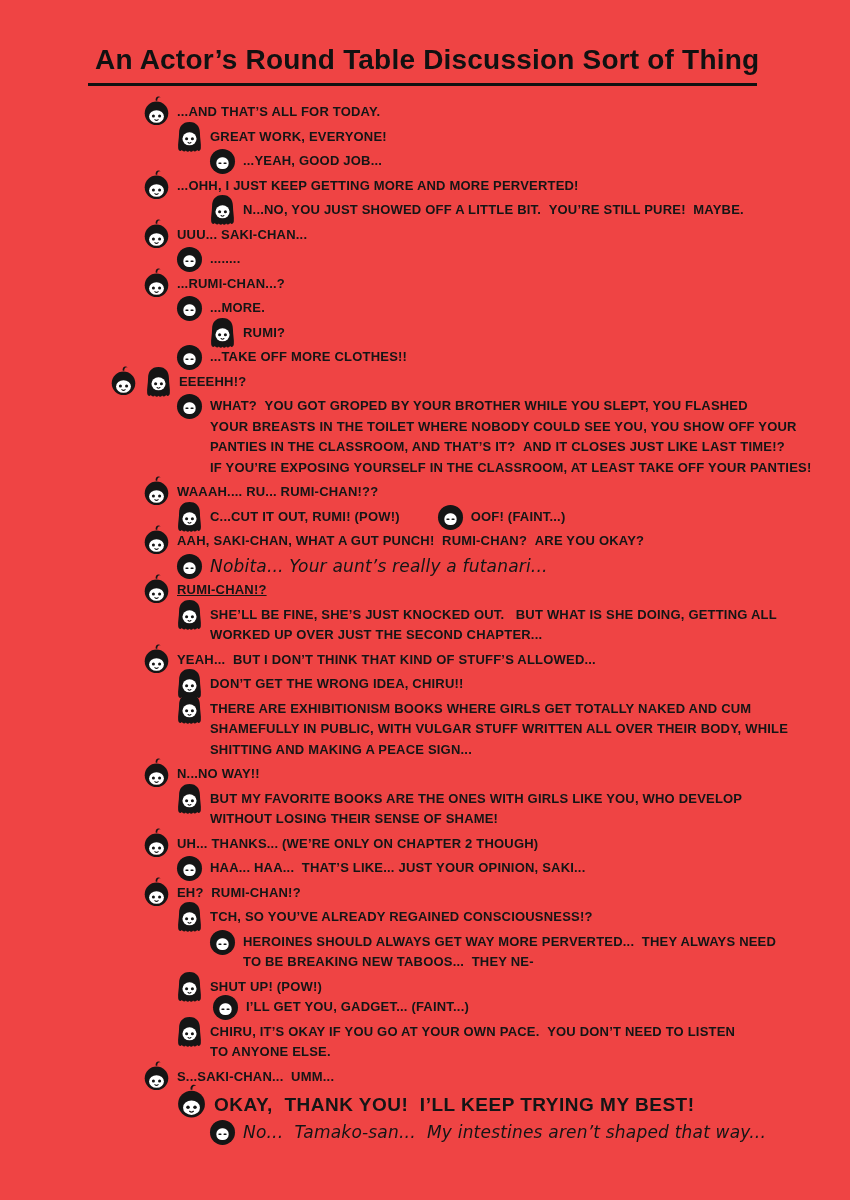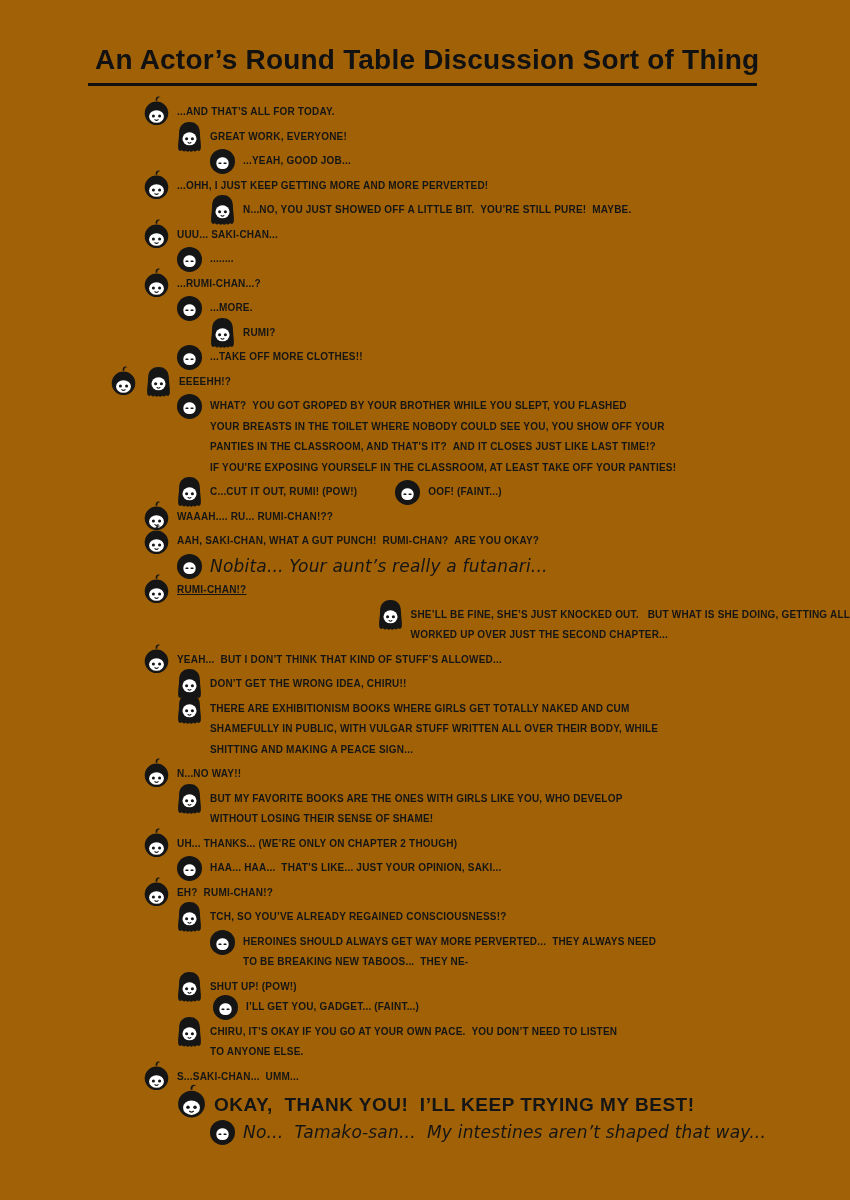--- a/index.html
+++ b/index.html
@@ -1,40 +1,40 @@
 <!DOCTYPE html>
 <html><head>
 <meta charset="utf-8">
 <style>
   html,body{margin:0;padding:0;background:#fff;}
   .page{
     position:relative;
     width:850px;height:1200px;
-    background:#a16207;color:#151515;
+    background:#ef4444;color:#151515;
     font-family:"Liberation Sans",sans-serif;
     overflow:hidden;
   }
   header{padding:44px 0 0 88px;}
   h1{
     margin:0;padding-left:7px;
     font-size:28px;font-weight:bold;letter-spacing:.2px;
     font-family:"Liberation Sans",sans-serif;color:#111;
     white-space:nowrap;
   }
   .rule{width:669px;height:3px;background:#111;margin-top:7px;}
   main{padding:16px 0 0 90px;}
   .row{display:flex;align-items:flex-start;margin-bottom:4px;}
   .seg{display:flex;align-items:flex-start;}
   .seg + .seg{margin-left:36px;}
   .icon{
     flex:none;width:30px;height:20px;position:relative;margin-right:5px;
   }
   .icon svg{position:absolute;top:-7px;left:0;width:29px;height:33px;}
   .text{
-    font-size:10px;font-weight:600;line-height:20.5px;
+    font-size:13px;font-weight:600;line-height:20.5px;
     letter-spacing:.2px;white-space:nowrap;padding-top:0;
   }
   .seg.bold .text{font-weight:800;}
   .seg.big .text{font-size:19px;line-height:27px;font-weight:700;letter-spacing:.5px;}
   .seg.big .icon{width:34px;height:27px;}
   .seg.big .icon svg{width:33px;height:38px;top:-8px;}
   .seg.script .text{
     font-family:"DejaVu Sans",sans-serif;font-style:italic;
     font-weight:400;font-size:17px;line-height:20.5px;
   }
@@ -203,20 +203,30 @@
       <div class="row" style="padding-left: 85px; align-items: flex-end;">
         <div class="seg">
           <span class="icon">
             <svg viewBox="0 0 32 36">
               <use href="#face-rumi"></use>
             </svg>
           </span>
           <span class="text">WHAT? &nbsp;YOU GOT GROPED BY YOUR BROTHER WHILE YOU SLEPT, YOU FLASHED<br>YOUR BREASTS IN THE TOILET WHERE NOBODY COULD SEE YOU, YOU SHOW OFF YOUR<br>PANTIES IN THE CLASSROOM, AND THAT’S IT? &nbsp;AND IT CLOSES JUST LIKE LAST TIME!?<br>IF YOU’RE EXPOSING YOURSELF IN THE CLASSROOM, AT LEAST TAKE OFF YOUR PANTIES!</span>
         </div>
       </div>
+      <div class="row" style="padding-left: 52px;">
+        <div class="seg">
+          <span class="icon">
+            <svg viewBox="0 0 32 36">
+              <use href="#face-chiru"></use>
+            </svg>
+          </span>
+          <span class="text">WAAAH.... RU... RUMI-CHAN!??</span>
+        </div>
+      </div>
       <div class="row" style="padding-left: 85px;">
         <div class="seg">
           <span class="icon">
             <svg viewBox="0 0 32 36">
               <use href="#face-saki"></use>
             </svg>
           </span>
           <span class="text">C...CUT IT OUT, RUMI! (POW!)</span>
         </div>
         <div class="seg">
@@ -228,30 +238,20 @@
           <span class="text">OOF! (FAINT...)</span>
         </div>
       </div>
       <div class="row" style="padding-left: 52px;">
         <div class="seg">
           <span class="icon">
             <svg viewBox="0 0 32 36">
               <use href="#face-chiru"></use>
             </svg>
           </span>
-          <span class="text">WAAAH.... RU... RUMI-CHAN!??</span>
-        </div>
-      </div>
-      <div class="row" style="padding-left: 52px;">
-        <div class="seg">
-          <span class="icon">
-            <svg viewBox="0 0 32 36">
-              <use href="#face-chiru"></use>
-            </svg>
-          </span>
           <span class="text">AAH, SAKI-CHAN, WHAT A GUT PUNCH! &nbsp;RUMI-CHAN? &nbsp;ARE YOU OKAY?</span>
         </div>
       </div>
       <div class="row" style="padding-left: 85px;">
         <div class="seg script">
           <span class="icon">
             <svg viewBox="0 0 32 36">
               <use href="#face-rumi"></use>
             </svg>
           </span>
@@ -261,21 +261,21 @@
       <div class="row" style="padding-left: 52px; text-decoration: underline;">
         <div class="seg">
           <span class="icon">
             <svg viewBox="0 0 32 36">
               <use href="#face-chiru"></use>
             </svg>
           </span>
           <span class="text">RUMI-CHAN!?</span>
         </div>
       </div>
-      <div class="row" style="padding-left: 85px; justify-content: flex-end;">
+      <div class="row" style="padding-left: 85px;">
         <div class="seg">
           <span class="icon">
             <svg viewBox="0 0 32 36">
               <use href="#face-saki"></use>
             </svg>
           </span>
           <span class="text">SHE’LL BE FINE, SHE’S JUST KNOCKED OUT. &nbsp; BUT WHAT IS SHE DOING, GETTING ALL<br>WORKED UP OVER JUST THE SECOND CHAPTER...</span>
         </div>
       </div>
       <div class="row" style="padding-left: 52px;">

